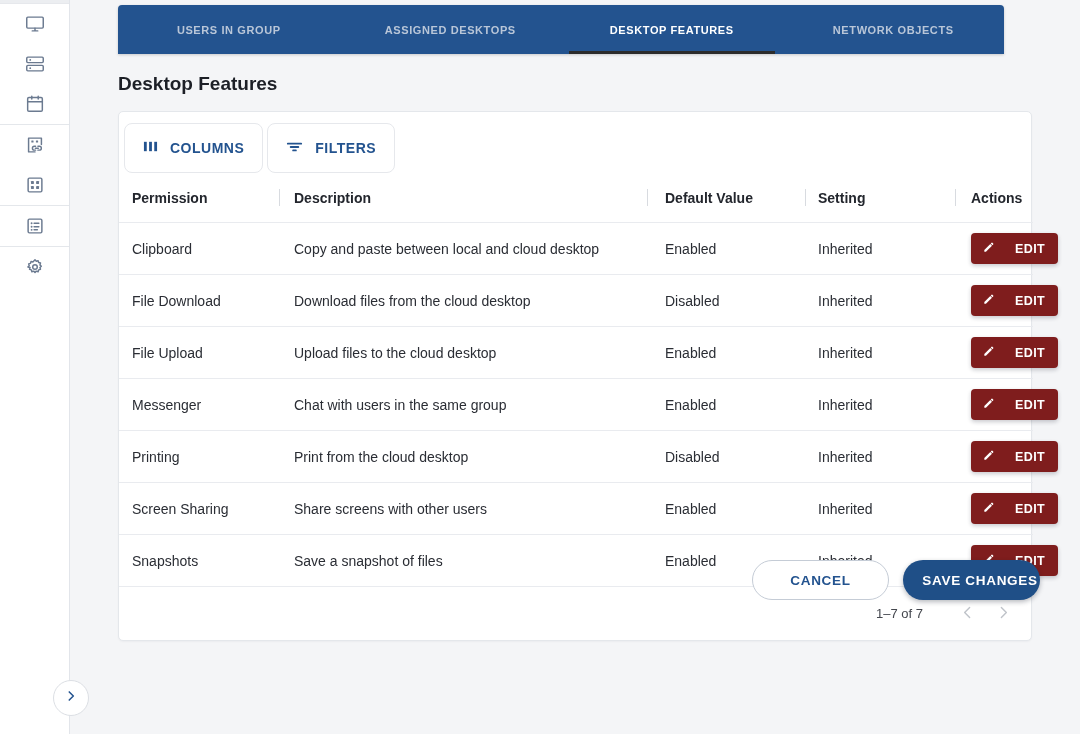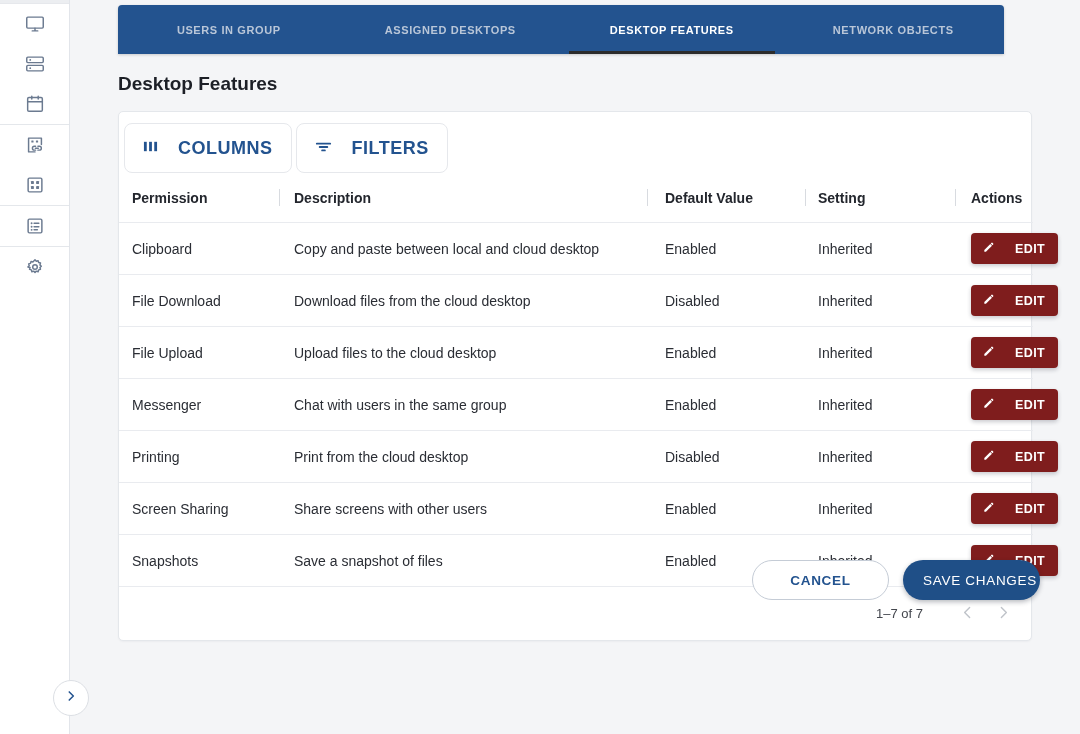--- a/index.html
+++ b/index.html
@@ -143,27 +143,27 @@
     height: 72px;
     display: flex;
     align-items: center;
     padding-left: 5px;
     gap: 4px;
   }
   .tool-btn {
     height: 50px;
     display: flex;
     align-items: center;
-    gap: 20px;
+    gap: 12px;
     padding: 0 18px;
     background: #ffffff;
     border: 1px solid #e6e8ec;
     border-radius: 8px;
     color: #23538f;
-    font-size: 18px;
+    font-size: 14px;
     font-weight: bold;
     letter-spacing: 0.5px;
     cursor: pointer;
   }
 
   
   table#features-table {
     width: 100%;
     border-collapse: collapse;
     table-layout: fixed;
@@ -266,21 +266,21 @@
     cursor: pointer;
   }
   #save-button {
     width: 137px;
     height: 40px;
     background: #1f4f87;
     border: none;
     border-radius: 20px;
     color: #ffffff;
     font-size: 13.5px;
-    font-weight: normal;
+    font-weight: bold;
     letter-spacing: 0.7px;
     cursor: pointer;
     box-shadow: 0 2px 5px rgba(16,24,40,0.3);
     padding-left: 17px;
   }
 </style>
 </head>
 <body>
 
 <div id="app">

